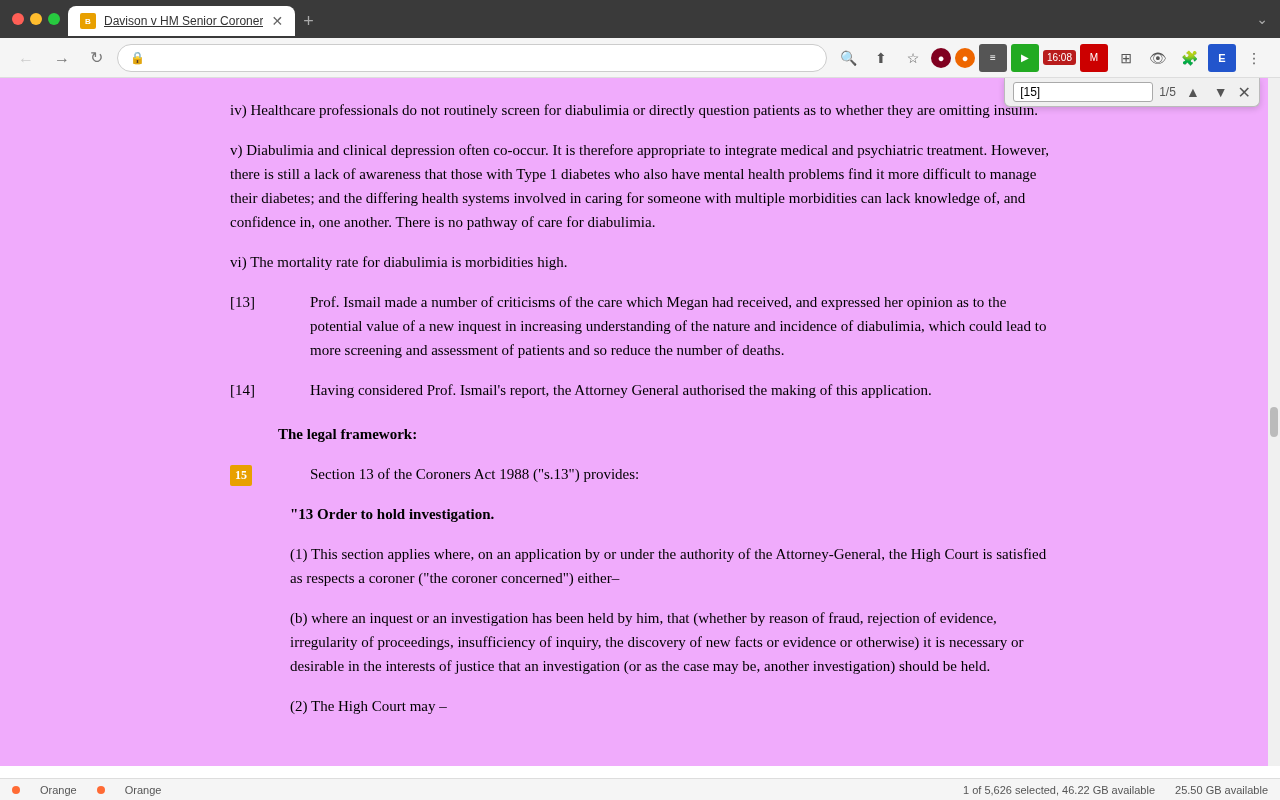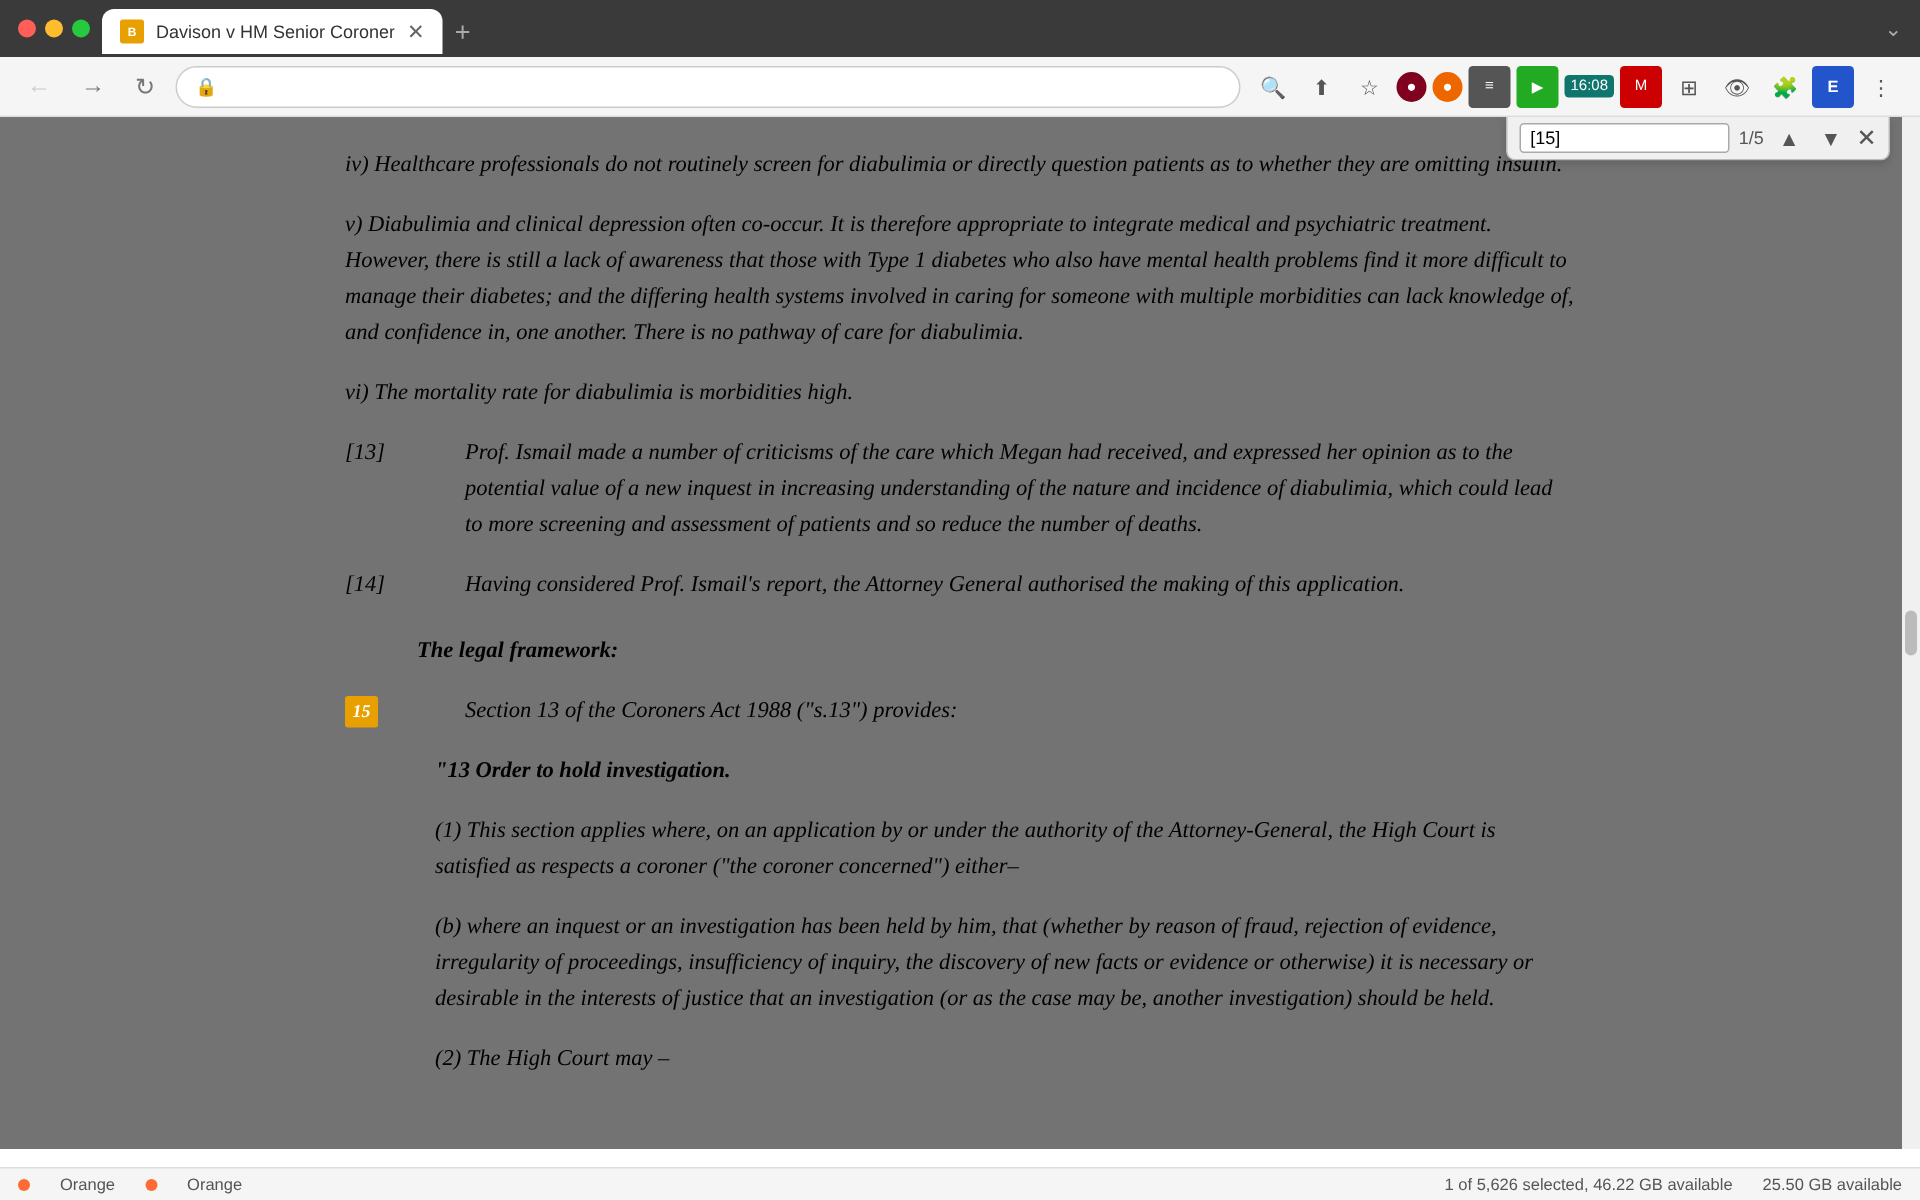--- a/index.html
+++ b/index.html
@@ -9,40 +9,40 @@
     .browser-chrome { background: #2c2c2c; width: 100%; }
     .title-bar { display: flex; align-items: center; padding: 8px 12px; gap: 8px; background: #3a3a3a; height: 38px; }
     .window-controls { display: flex; gap: 6px; align-items: center; }
     .window-btn { width: 12px; height: 12px; border-radius: 50%; border: none; cursor: pointer; }
     .btn-close { background: #ff5f56; }
     .btn-min { background: #ffbd2e; }
     .btn-max { background: #27c93f; }
     .tab-bar { display: flex; align-items: flex-end; padding: 0 12px; background: #3a3a3a; height: 34px; }
     .tab { display: flex; align-items: center; gap: 8px; background: #fff; padding: 0 12px; height: 30px; border-radius: 8px 8px 0 0; min-width: 180px; max-width: 240px; font-size: 12px; color: #333; }
     .tab-favicon { width: 16px; height: 16px; background: #e8a000; border-radius: 2px; display: flex; align-items: center; justify-content: center; font-size: 8px; color: white; font-weight: bold; }
-    .tab-title { flex: 1; overflow: hidden; text-overflow: ellipsis; white-space: nowrap; font-size: 12px; }
+    .tab-title { flex: 1; overflow: hidden; text-overflow: ellipsis; white-space: nowrap; font-size: 12px; text-decoration: underline; }
     .tab-close { color: #666; font-size: 14px; cursor: pointer; line-height: 1; }
     .tab-new { color: #aaa; font-size: 18px; margin-left: 4px; cursor: pointer; background: none; border: none; padding: 4px; }
     .toolbar { display: flex; align-items: center; gap: 8px; padding: 6px 12px; background: #f5f5f5; border-bottom: 1px solid #ddd; height: 40px; }
     .nav-btn { background: none; border: none; color: #777; font-size: 16px; cursor: pointer; padding: 2px 6px; border-radius: 4px; }
     .nav-btn.disabled { color: #ccc; cursor: default; }
     .address-bar { flex: 1; display: flex; align-items: center; background: #fff; border: 1px solid #ccc; border-radius: 20px; padding: 0 12px; height: 28px; gap: 6px; }
     .address-bar .lock-icon { color: #666; font-size: 12px; }
     .address-input { border: none; outline: none; flex: 1; font-size: 13px; color: #333; background: transparent; }
     .toolbar-icons { display: flex; align-items: center; gap: 4px; }
     .toolbar-icon { width: 28px; height: 28px; display: flex; align-items: center; justify-content: center; border-radius: 4px; cursor: pointer; color: #555; font-size: 14px; }
-    .time-badge { background: #0f766e; color: #fff; font-size: 10px; padding: 2px 4px; border-radius: 3px; }
+    .time-badge { background: #b91c1c; color: #fff; font-size: 10px; padding: 2px 4px; border-radius: 3px; }
     .find-input { border: 1px solid #aaa; border-radius: 3px; padding: 2px 6px; font-size: 12px; width: 140px; outline: none; }
     .find-count { font-size: 12px; color: #555; }
     .find-btn { background: none; border: none; cursor: pointer; font-size: 14px; color: #555; padding: 2px 4px; }
     .find-close { background: none; border: none; cursor: pointer; font-size: 16px; color: #555; }
 
     
-    .page-wrapper { width: 100%; height: calc(800px - 112px); overflow: hidden; background: #737373; position: relative; }
-    .page-content { max-width: 900px; margin: 0 auto; padding: 0 40px; font-family: Georgia, serif; font-size: 15px; line-height: 1.6; color: #000; font-style: italic; }
+    .page-wrapper { width: 100%; height: calc(800px - 112px); overflow: hidden; background: #f0abfc; position: relative; }
+    .page-content { max-width: 900px; margin: 0 auto; padding: 0 40px; font-family: Georgia, serif; font-size: 15px; line-height: 1.6; color: #000; }
 
     .paragraph { margin-bottom: 16px; }
     .heading-bold { font-weight: bold; margin-bottom: 16px; margin-top: 20px; margin-left: 48px; }
     .paragraph-numbered { display: flex; gap: 0; margin-bottom: 16px; }
     .para-num { min-width: 80px; font-weight: normal; }
     .para-num-bracket { display: inline-flex; align-items: center; justify-content: center; background: #e8a000; color: #fff; font-size: 12px; font-weight: bold; padding: 1px 5px; border-radius: 2px; margin-right: 8px; }
     .para-body { flex: 1; }
     .quote-block { margin-left: 60px; margin-bottom: 16px; }
     .quote-heading { font-weight: bold; margin-bottom: 16px; }
     .quote-text { margin-bottom: 16px; }

